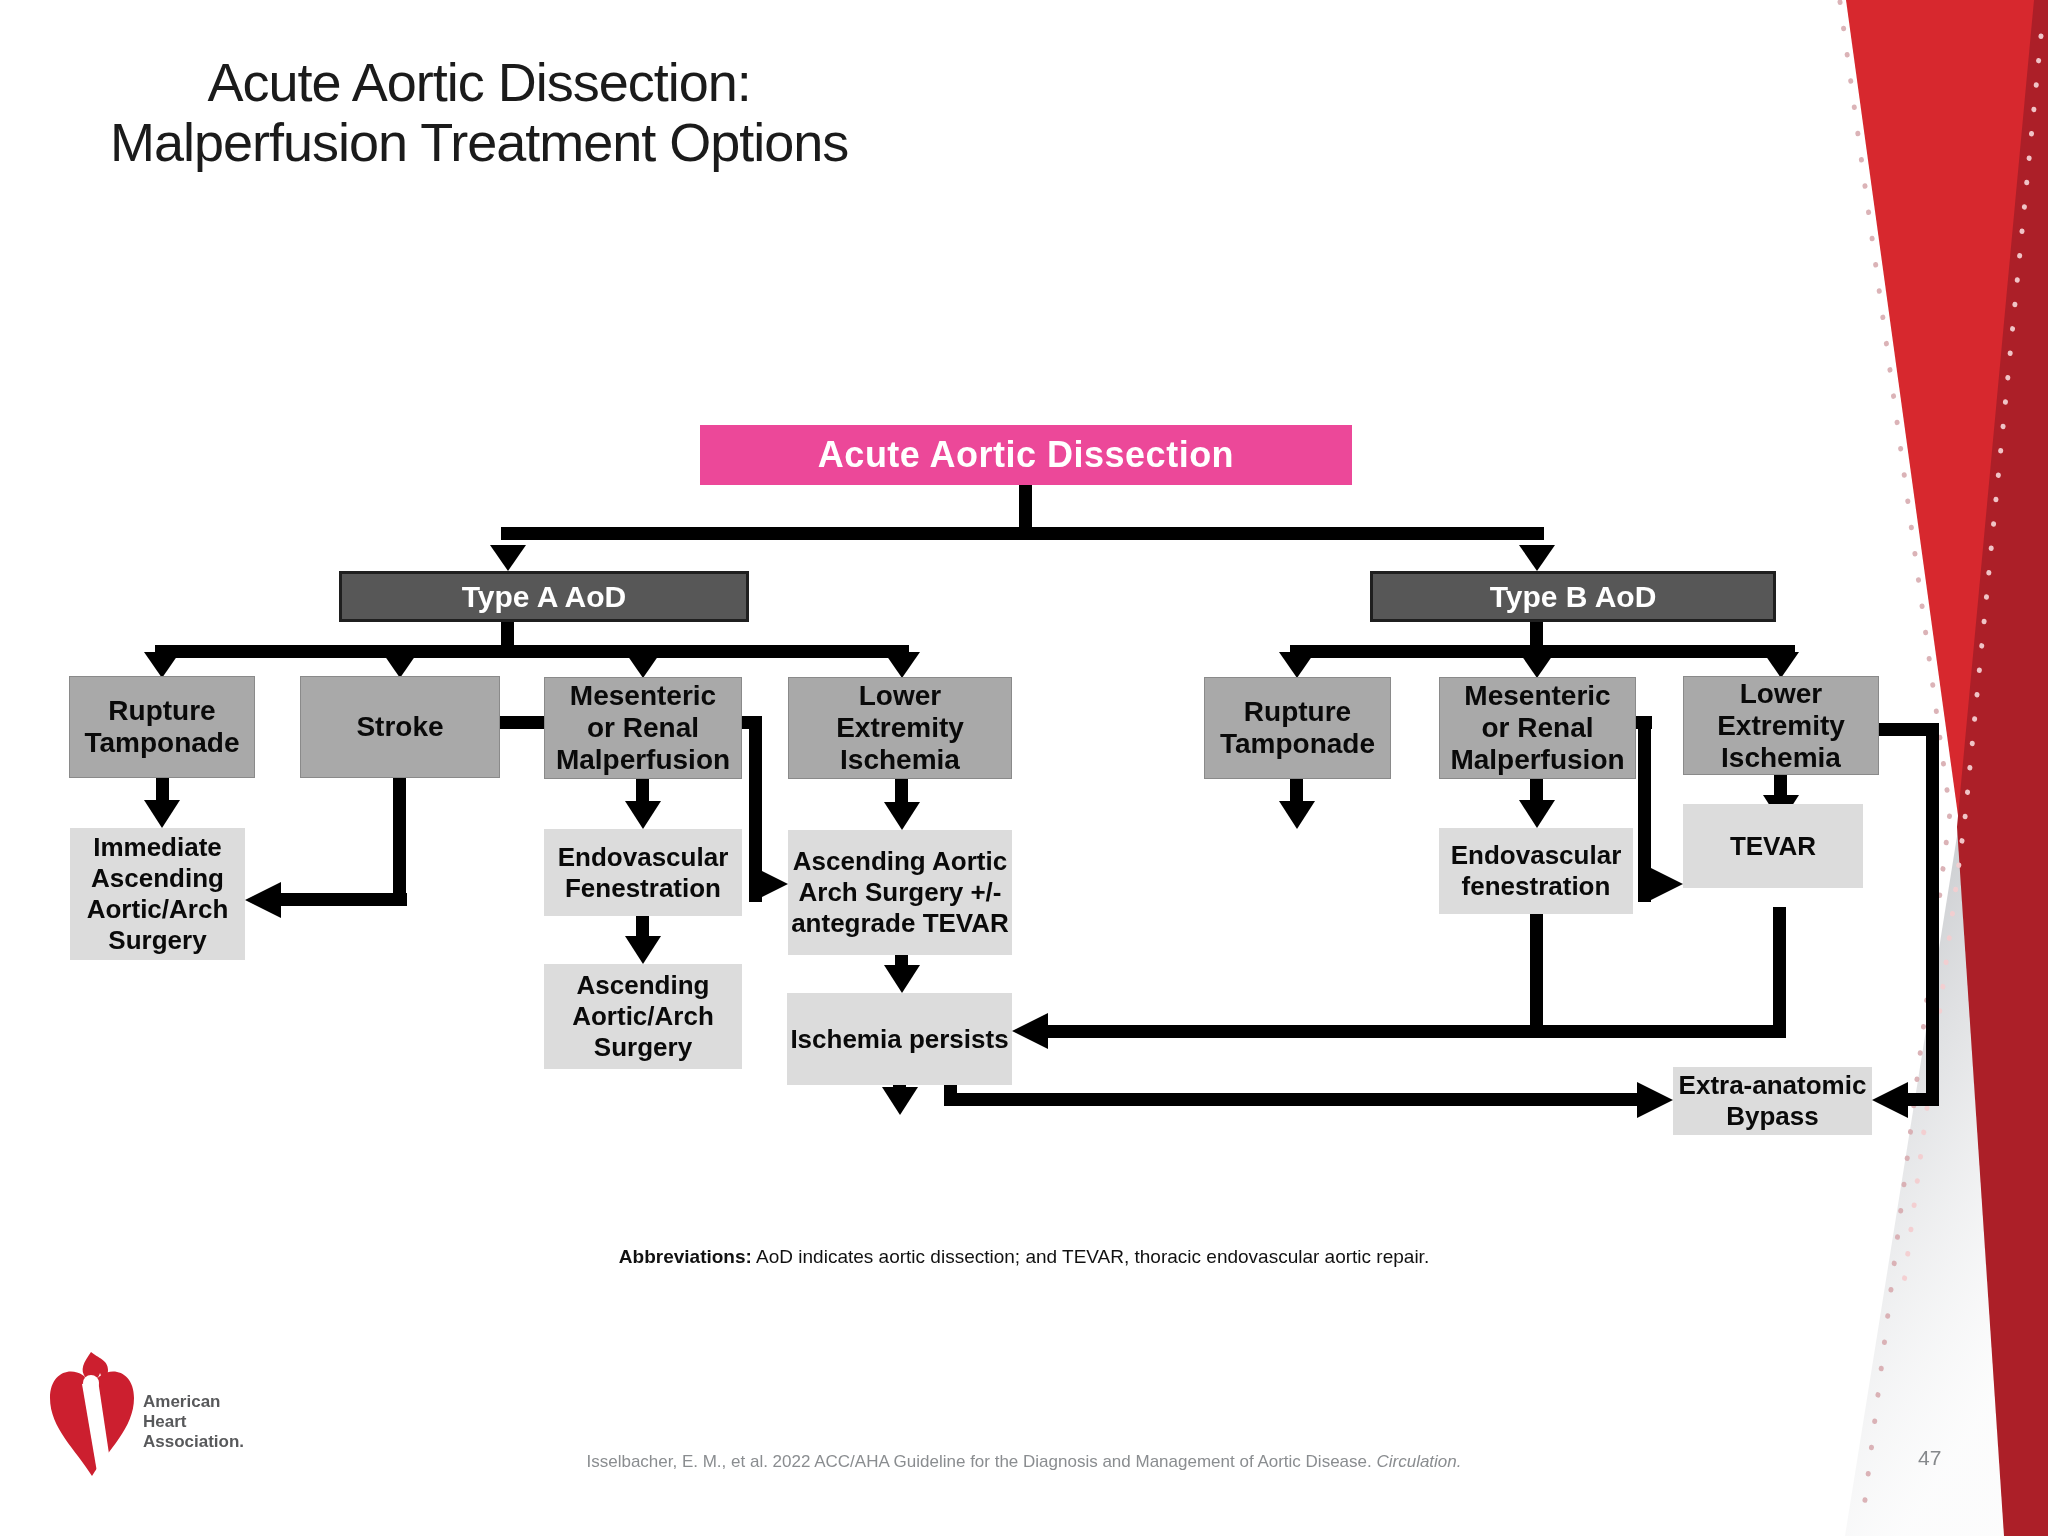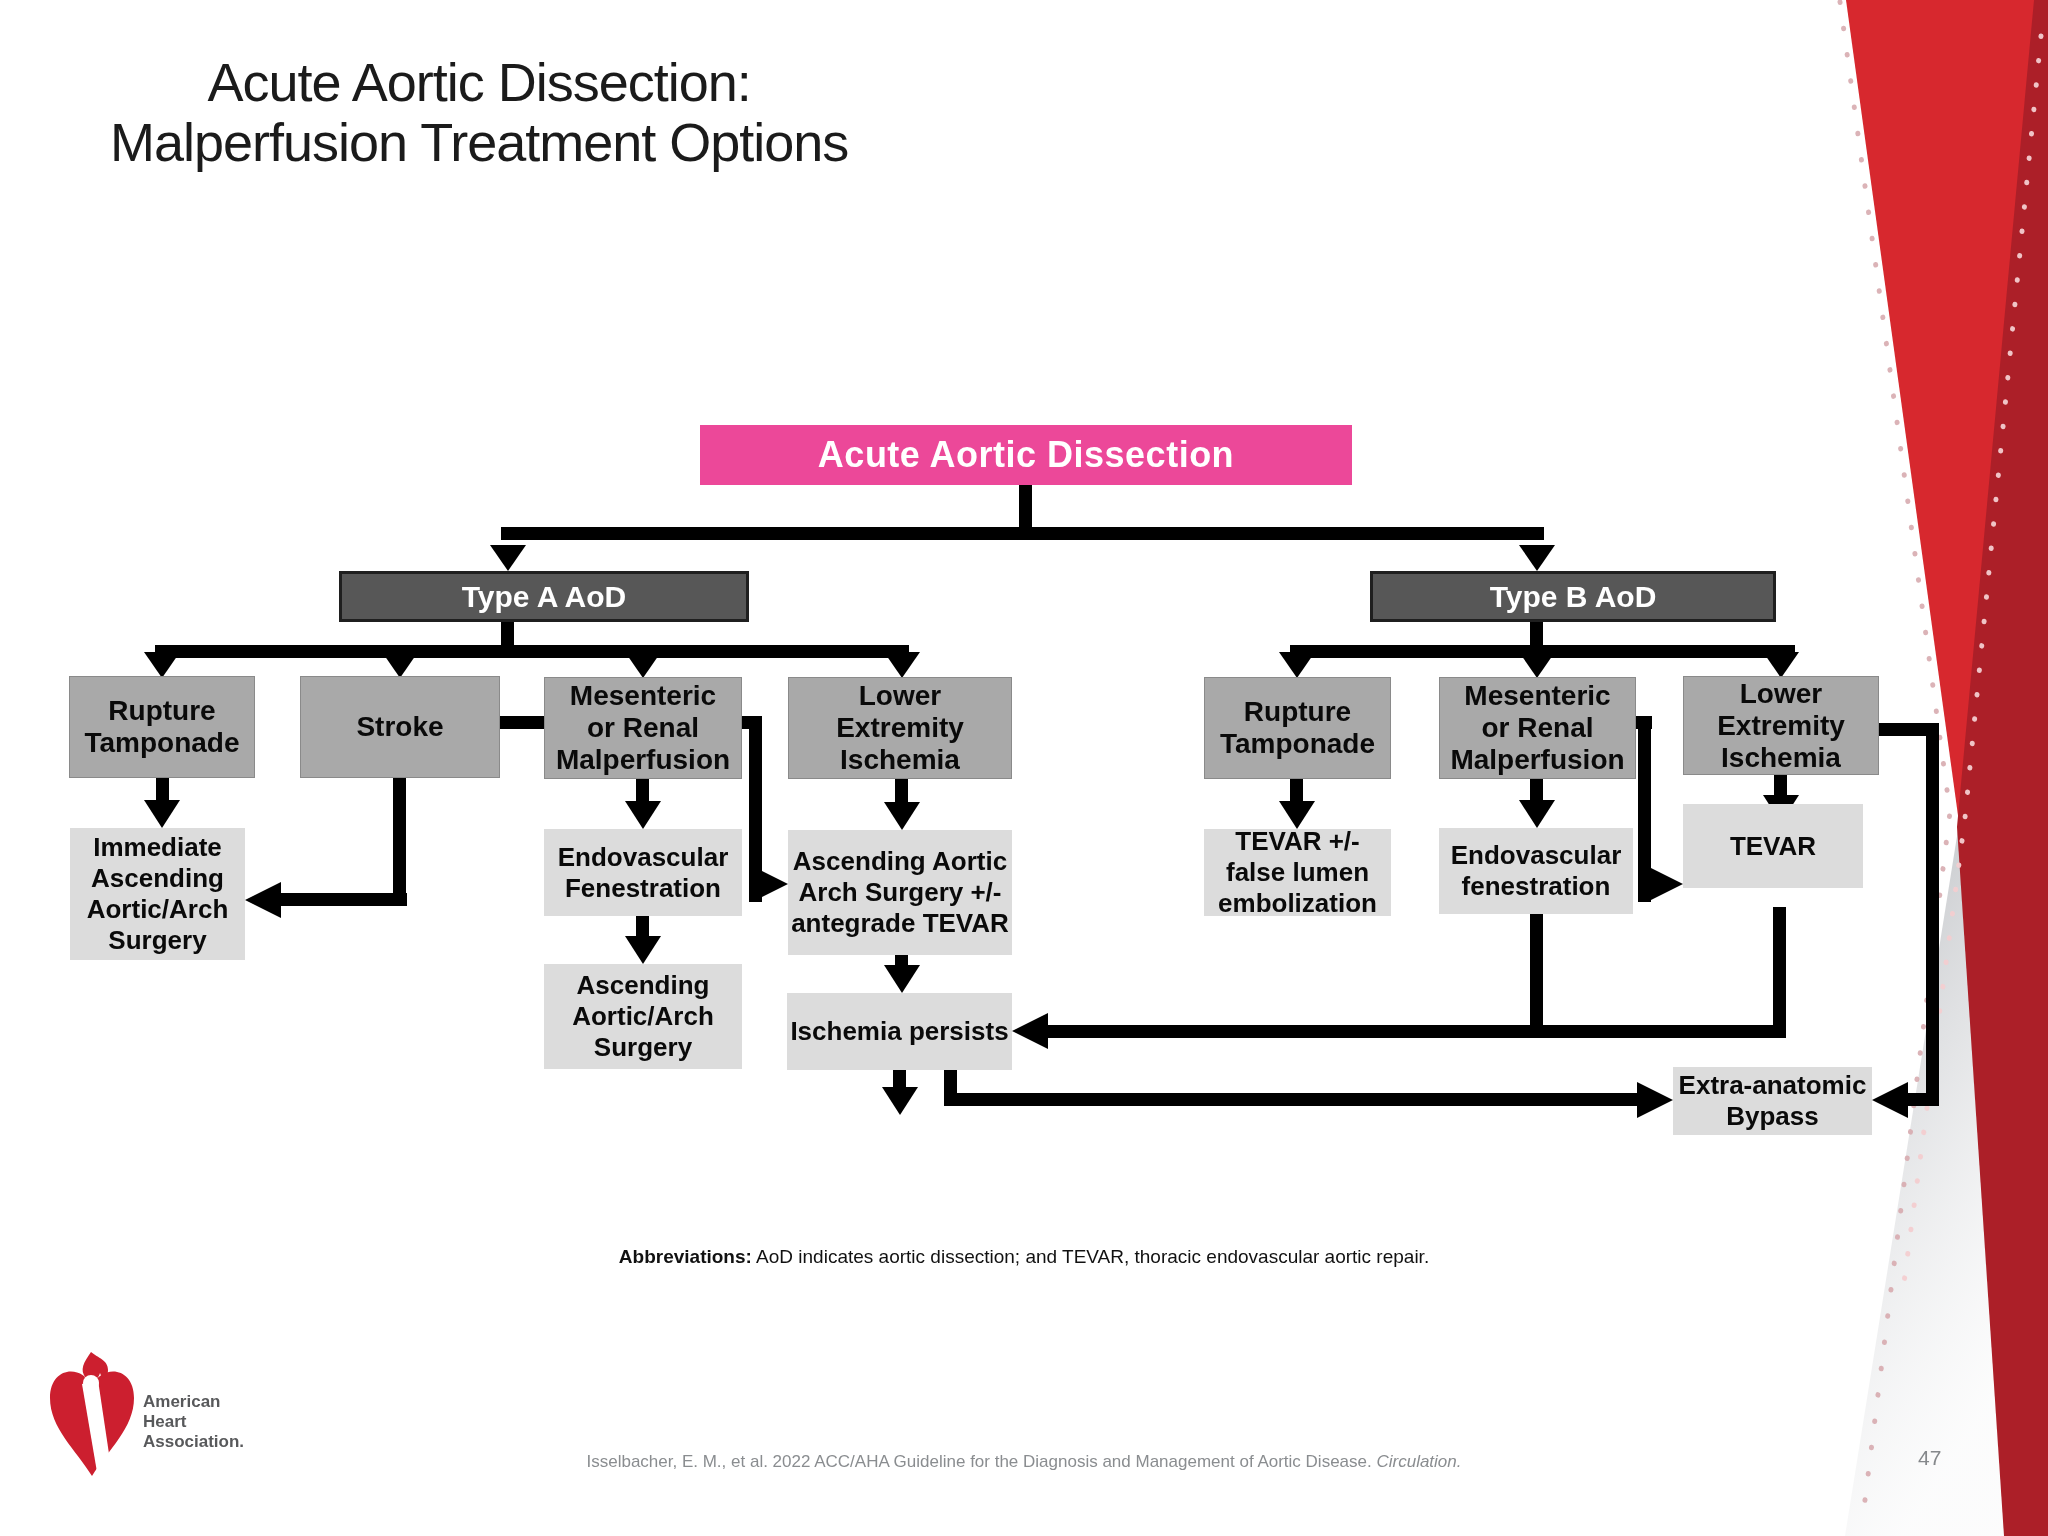--- a/index.html
+++ b/index.html
@@ -41,21 +41,21 @@
   #n-stroke   {left:300px;top:676px;width:200px;height:102px;}
   #n-mesA     {left:544px;top:677px;width:198px;height:102px;}
   #n-leiA     {left:788px;top:677px;width:224px;height:102px;}
   #n-ruptureB {left:1204px;top:677px;width:187px;height:102px;}
   #n-mesB     {left:1439px;top:677px;width:197px;height:102px;}
   #n-leiB     {left:1683px;top:676px;width:196px;height:99px;}
   #n-immediate{left:70px;top:828px;width:175px;height:132px;}
   #n-endofenA {left:544px;top:829px;width:198px;height:87px;}
   #n-ascsurg  {left:544px;top:964px;width:198px;height:105px;}
   #n-aaastevar{left:788px;top:830px;width:224px;height:125px;}
-  #n-ischemia {left:787px;top:993px;width:225px;height:77px;text-align:center;}
+  #n-ischemia {left:787px;top:993px;width:225px;height:92px;text-align:center;}
   #n-target   {left:786px;top:1115px;width:226px;height:65px;}
   #n-tevarfl  {left:1204px;top:829px;width:187px;height:87px;}
   #n-endofenB {left:1439px;top:828px;width:194px;height:86px;}
   #n-tevarB   {left:1683px;top:804px;width:180px;height:84px;}
   #n-extra    {left:1673px;top:1067px;width:199px;height:68px;}
   
   .ln{position:absolute;background:#000;}
   .ah{position:absolute;width:0;height:0;}
   .ah-d{border-left:18px solid transparent;border-right:18px solid transparent;border-top:28px solid #000;}
   .ah-d26{border-left:18px solid transparent;border-right:18px solid transparent;border-top:26px solid #000;}
@@ -203,23 +203,20 @@
 Surgery</div>
   <div id="n-endofenA" class="box box-light">Endovascular
 Fenestration</div>
   <div id="n-ascsurg" class="box box-light">Ascending
 Aortic/Arch
 Surgery</div>
   <div id="n-aaastevar" class="box box-light">Ascending Aortic
 Arch Surgery +/-
 antegrade TEVAR</div>
   <div id="n-ischemia" class="box box-light">Ischemia persists</div>
-  <div id="n-tevarfl" class="box box-light">TEVAR +/-
-false lumen
-embolization</div>
   <div id="n-endofenB" class="box box-light">Endovascular
 fenestration</div>
   <div id="n-tevarB" class="box box-light">TEVAR</div>
   <div id="n-extra" class="box box-light">Extra-anatomic
 Bypass</div>
 
   <div class="abbrev">
     <b>Abbreviations:</b><span> AoD indicates aortic dissection; and TEVAR, thoracic endovascular aortic repair.</span>
   </div>
 

